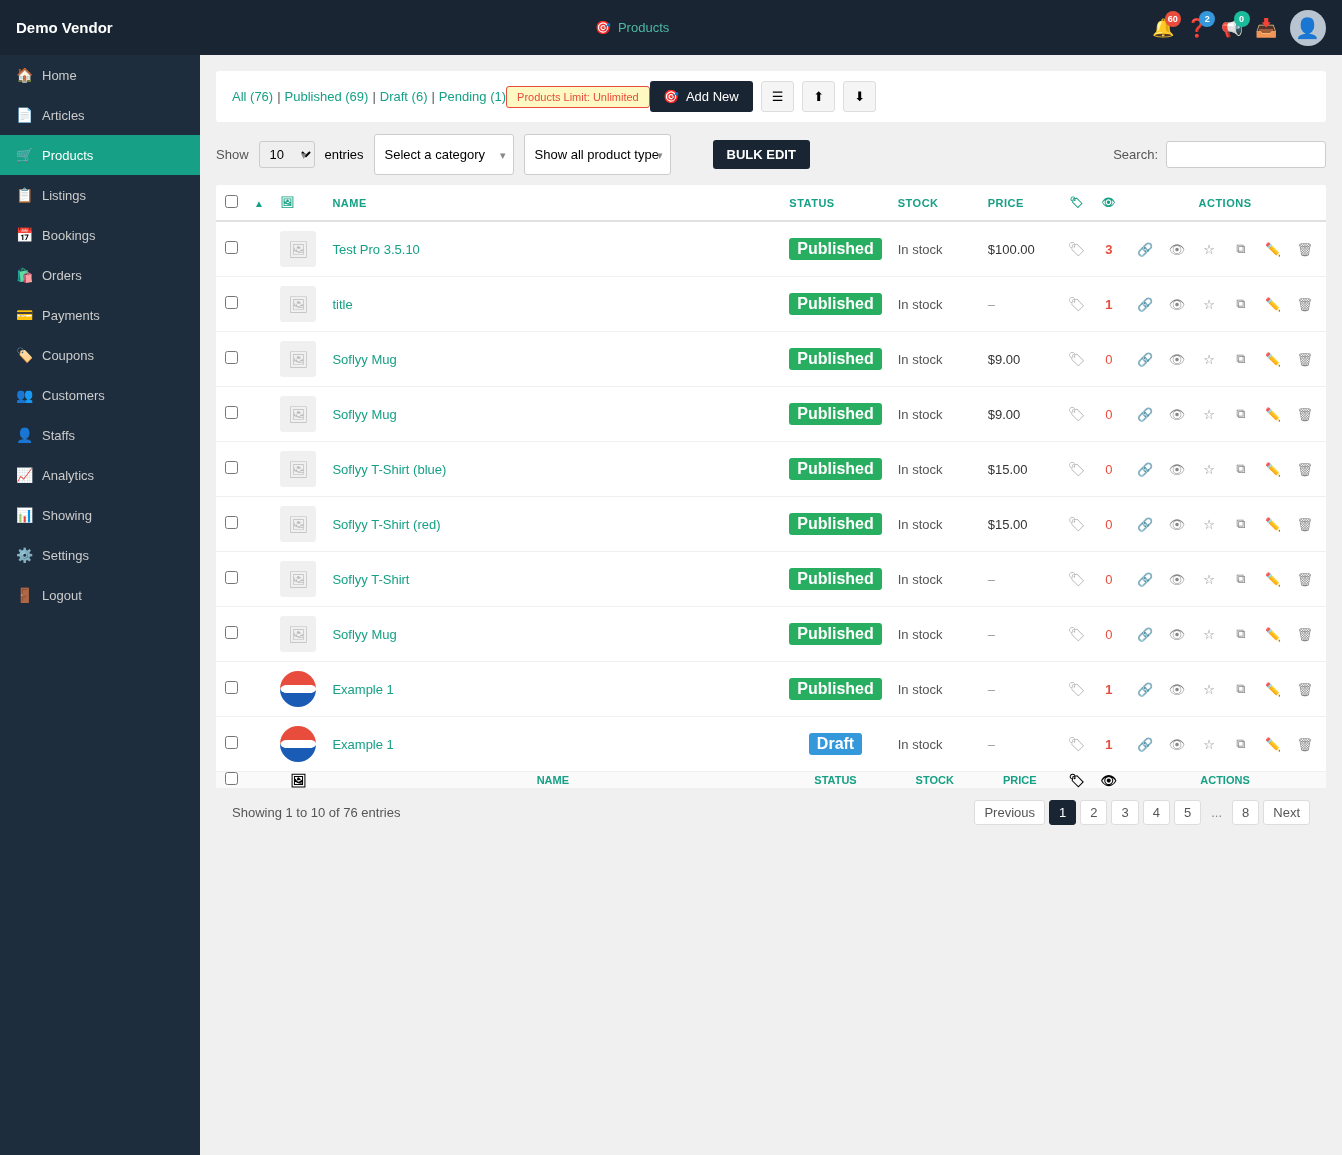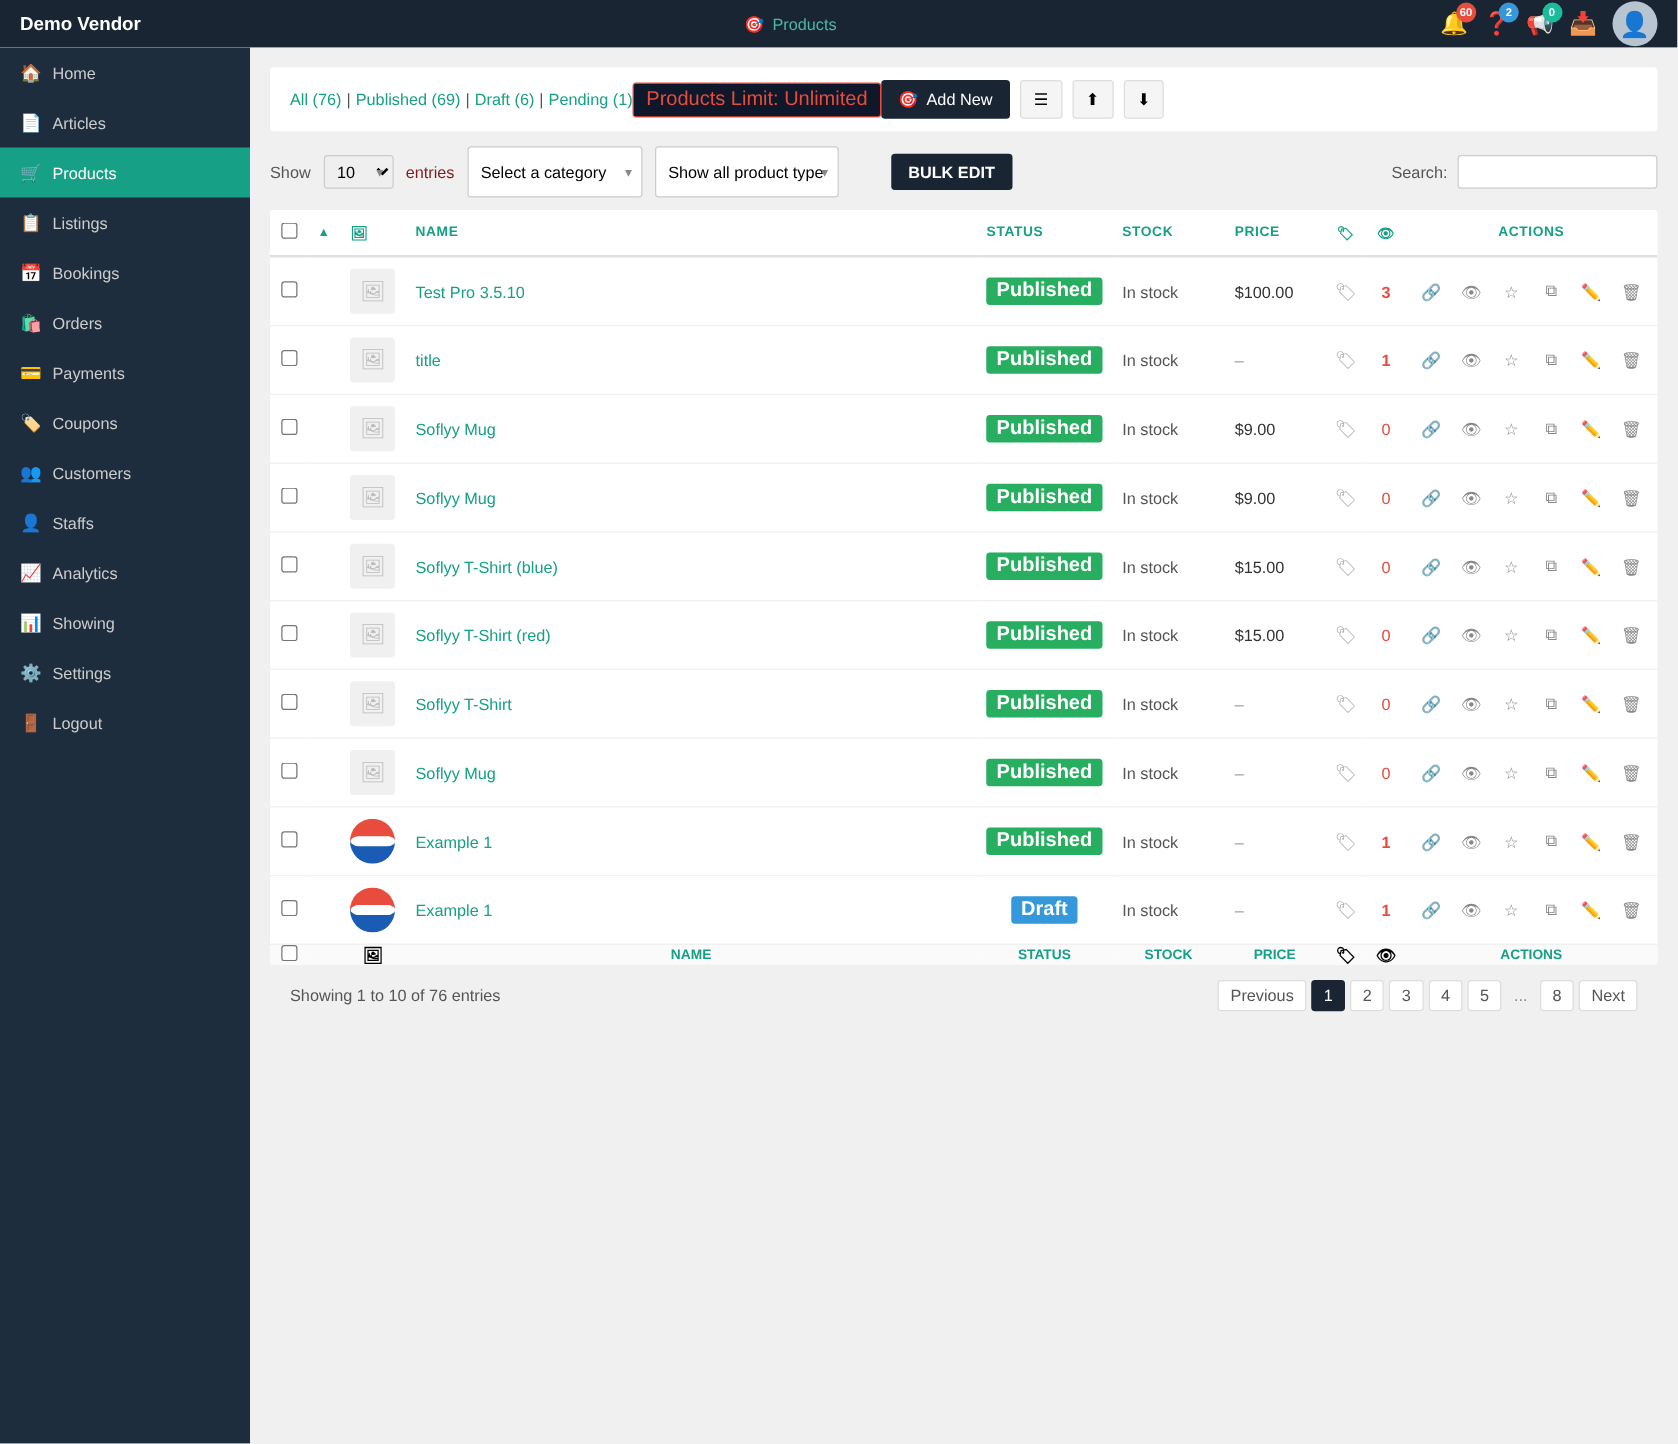--- a/index.html
+++ b/index.html
@@ -2,21 +2,21 @@
 <html><head>
   <meta charset="utf-8">
   <style>
     * { box-sizing: border-box; margin: 0; padding: 0; }
     body { font-family: Arial, sans-serif; font-size: 13px; background: #f0f0f0; display: flex; flex-direction: column; height: 100vh; }
 
     
     .topnav {
       background: #1a2533;
       color: #fff;
-      height: 38px;
+      height: 55px;
       display: flex;
       align-items: center;
       padding: 0 16px;
       flex-shrink: 0;
     }
     .topnav .brand { font-size: 15px; font-weight: bold; color: #fff; margin-right: auto; }
     .topnav .breadcrumb { display: flex; align-items: center; gap: 6px; color: #4db8a4; font-size: 13px; }
     .topnav .nav-icons { display: flex; align-items: center; gap: 12px; margin-left: auto; }
     .topnav .nav-icon-wrap { position: relative; cursor: pointer; }
     .topnav .nav-icon-wrap .badge {
@@ -57,42 +57,42 @@
 
     
     .filter-bar {
       display: flex; align-items: center; 
       background: #fff; padding: 10px 16px; margin-bottom: 12px; border-radius: 3px;
     }
     .filter-left { display: flex; align-items: center; gap: 4px; font-size: 13px; color: #333; }
     .filter-left a { color: #16a085; text-decoration: none; }
     .filter-left span { color: #555; }
     .filter-limit {
-      border: 1px solid #e74c3c; color: #e74c3c; background: #0f172a;
-      padding: 4px 10px; border-radius: 3px; font-size: 16px;
+      border: 1px solid #e74c3c; color: #e74c3c; background: #fef9c3;
+      padding: 4px 10px; border-radius: 3px; font-size: 11px;
     }
     .filter-right { display: flex; gap: 8px; }
     .btn-add-new {
       background: #1a2533; color: #fff; border: none; padding: 7px 14px;
       border-radius: 3px; cursor: pointer; display: flex; align-items: center; gap: 6px; font-size: 13px;
     }
     .btn-icon {
       background: #f5f5f5; border: 1px solid #ddd; padding: 7px 10px;
       border-radius: 3px; cursor: pointer; font-size: 13px;
     }
 
     
     .table-controls {
       display: flex; align-items: center; gap: 10px; margin-bottom: 10px; flex-wrap: wrap;
     }
     .show-label { font-size: 13px; color: #555; }
     .entries-select {
       padding: 4px 6px; border: 1px solid #ccc; border-radius: 3px; font-size: 13px;
     }
-    .entries-label { font-size: 13px; color: #7f1d1d; }
+    .entries-label { font-size: 13px; color: #000000; }
     .category-select, .product-type-select {
       padding: 12px 10px; border: 1px solid #ccc; border-radius: 3px; font-size: 13px; background: #fff;
       appearance: none; cursor: pointer; min-width: 140px;
     }
     .btn-bulk-edit {
       background: #1a2533; color: #fff; border: none; padding: 7px 14px;
       border-radius: 3px; cursor: pointer; font-size: 13px; font-weight: bold; margin-left: 32px;
     }
     .search-wrap { margin-left: auto; display: flex; align-items: center; gap: 8px; }
     .search-label { font-size: 13px; color: #555; }

